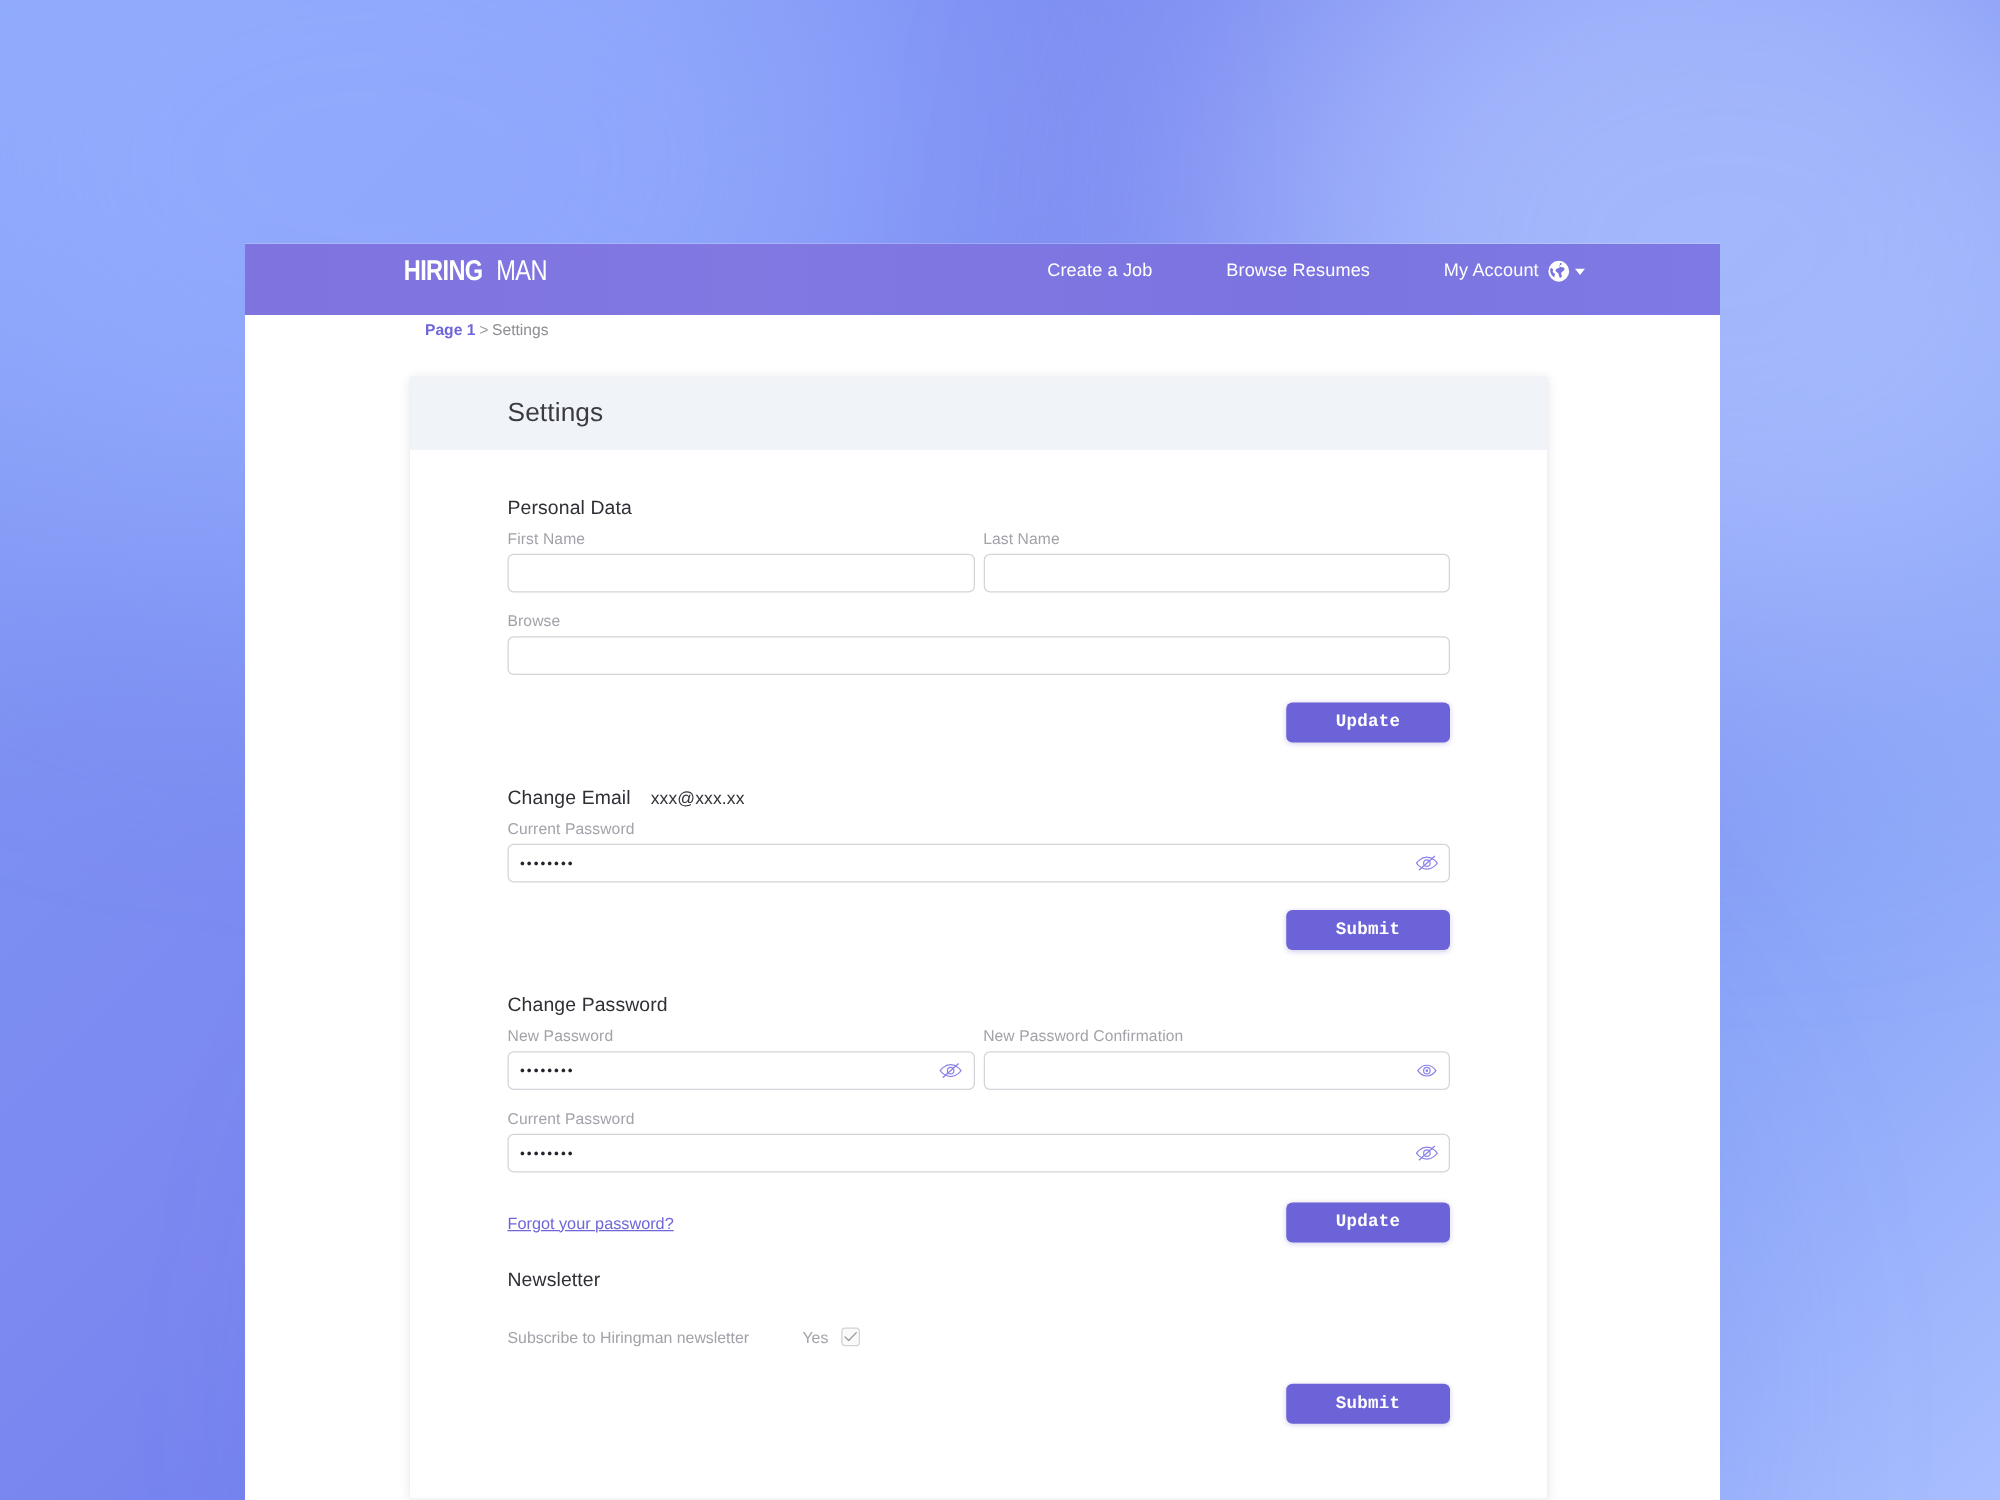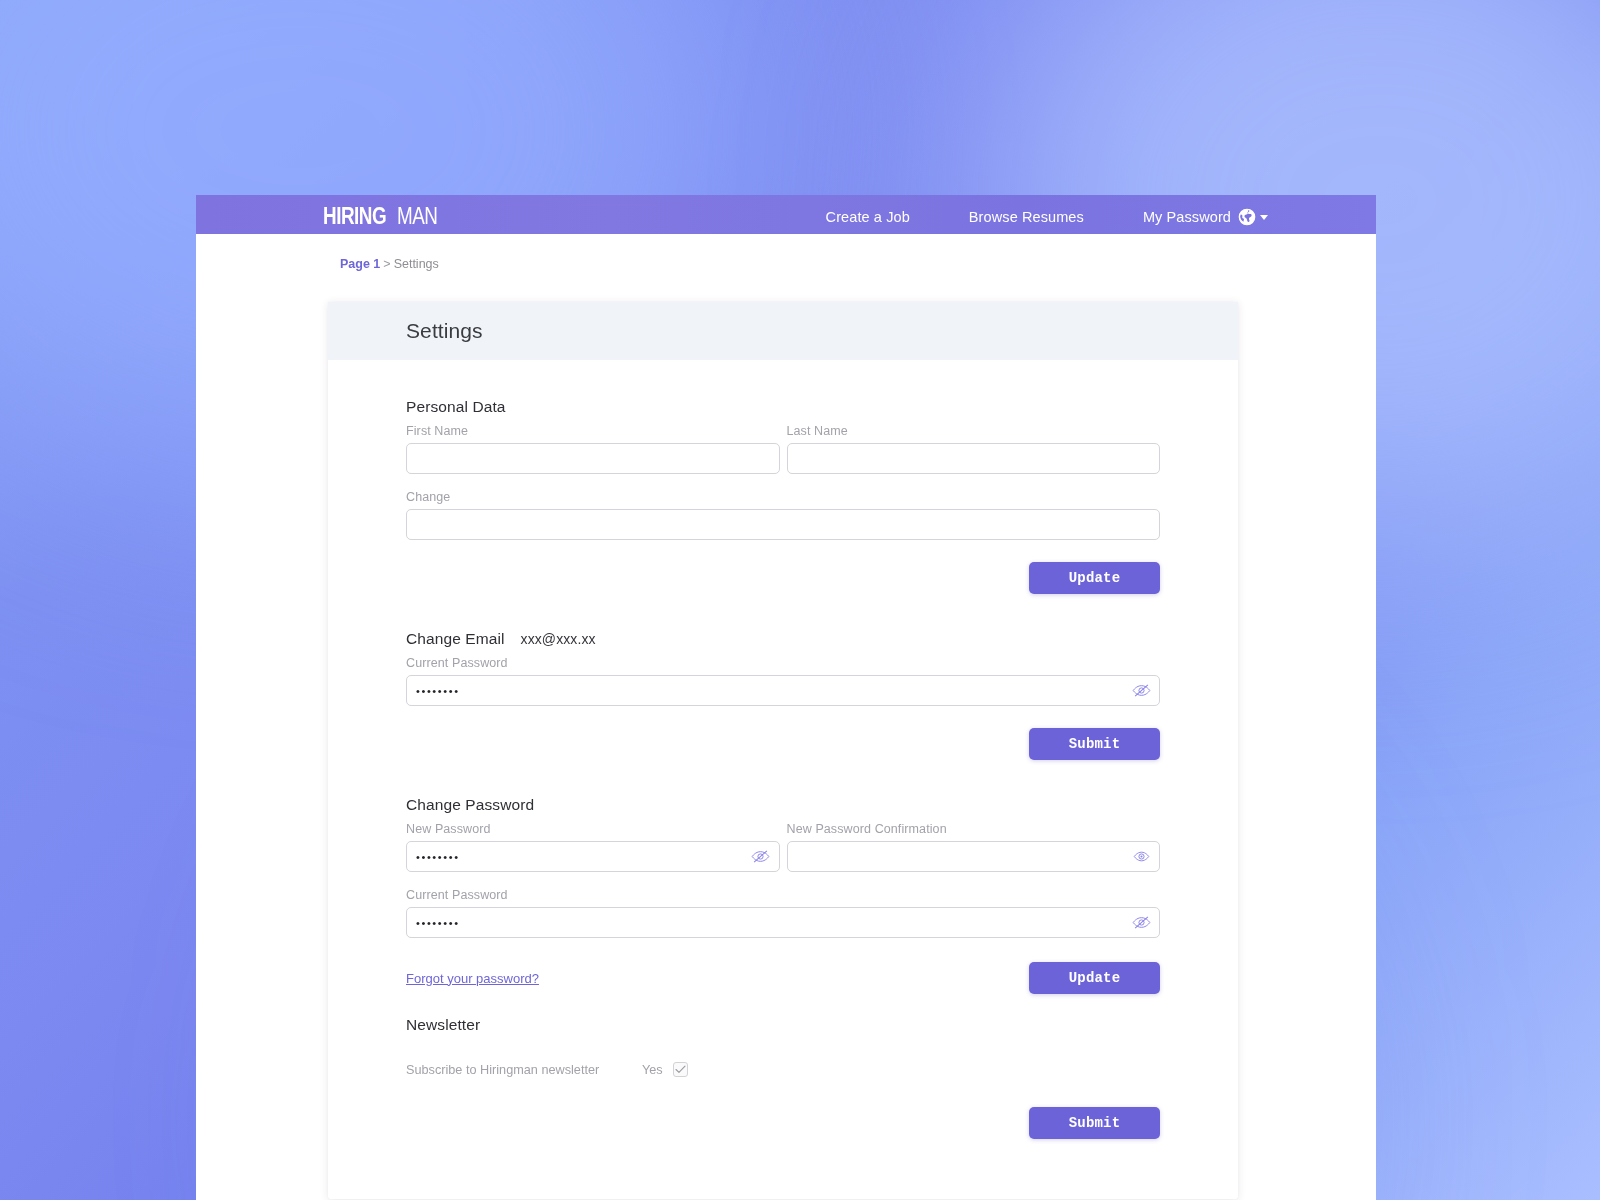--- a/index.html
+++ b/index.html
@@ -33,21 +33,21 @@
     left: 196px;
     top: 195px;
     width: 1180px;
     height: 1005px;
     background: #ffffff;
     overflow: hidden;
   }
 
   
   .topnav {
-    height: 39px;
+    height: 57px;
     background: linear-gradient(90deg, #7f73df 0%, #8178e2 35%, #7b74e0 70%, #7e79e4 100%);
     display: flex;
     align-items: center;
     position: relative;
   }
 
   .logo {
     position: absolute;
     left: 127px;
     top: 6px;
@@ -314,21 +314,21 @@
 <div class="page">
 
   <div class="topnav">
     <div class="logo">
       <span class="hiring">HIRING</span><span class="man">MAN</span>
     </div>
 
     <div class="nav-links">
       <div class="nav-link">Create a Job</div>
       <div class="nav-link">Browse Resumes</div>
-      <div class="nav-link">My Password</div>
+      <div class="nav-link">My Account</div>
     </div>
 
     <div class="lang-select">
       <svg class="globe-icon" width="18" height="18" viewBox="0 0 20 20">
         <circle cx="10" cy="10" r="8.6" fill="#ffffff"></circle>
         <path d="M3.2 7.2c1.4.3 2.1 1.3 1.6 2.3-.5 1 .2 1.9 1.2 2.2.9.3.8 1.4.3 2.1-.4.6-.2 1.3.4 1.8-2.6-1-4.3-3.5-4.3-6.3 0-.7.1-1.4.3-2.1h.5z" fill="#7b74e0"></path>
         <path d="M11.4 2.2c.9.2 1.5.8 1.2 1.5-.3.7-1.2.6-1.8 1-.7.5-.2 1.4.6 1.6 1 .3 2 .1 2.9.4 1 .4 1.1 1.6.5 2.4-.6.8-1.7 1-2.3 1.8-.5.7-.3 1.7.1 2.5.4.8.2 1.8-.6 2.2-.6.3-1.2-.2-1.5-.8-.5-1-.4-2.2-1-3.1-.5-.8-1.6-1-2.1-1.8-.4-.7-.1-1.6.5-2 .8-.6 2-.5 2.8-1.2.7-.6.8-1.7.4-2.5-.3-.5-.2-1.1.3-1.4l.1-.6z" fill="#7b74e0"></path>
         <circle cx="10" cy="10" r="8.6" fill="none" stroke="#ffffff" stroke-width="1.3"></circle>
       </svg>
       <span class="caret"></span>
@@ -363,21 +363,21 @@
           </div>
           <div class="col">
             <div class="field-label">Last Name</div>
             <div class="input-wrap">
               <input class="text-input" type="text" value="" style="">
             </div>
           </div>
         </div>
 
         <div class="field-block" style="margin-top:16px;">
-          <div class="field-label">Change</div>
+          <div class="field-label">Browse</div>
           <div class="input-wrap">
             <input class="text-input" type="text" value="" style="">
           </div>
         </div>
 
         <div class="btn-row">
           <button class="btn-primary">Update</button>
         </div>
       </div>
 

